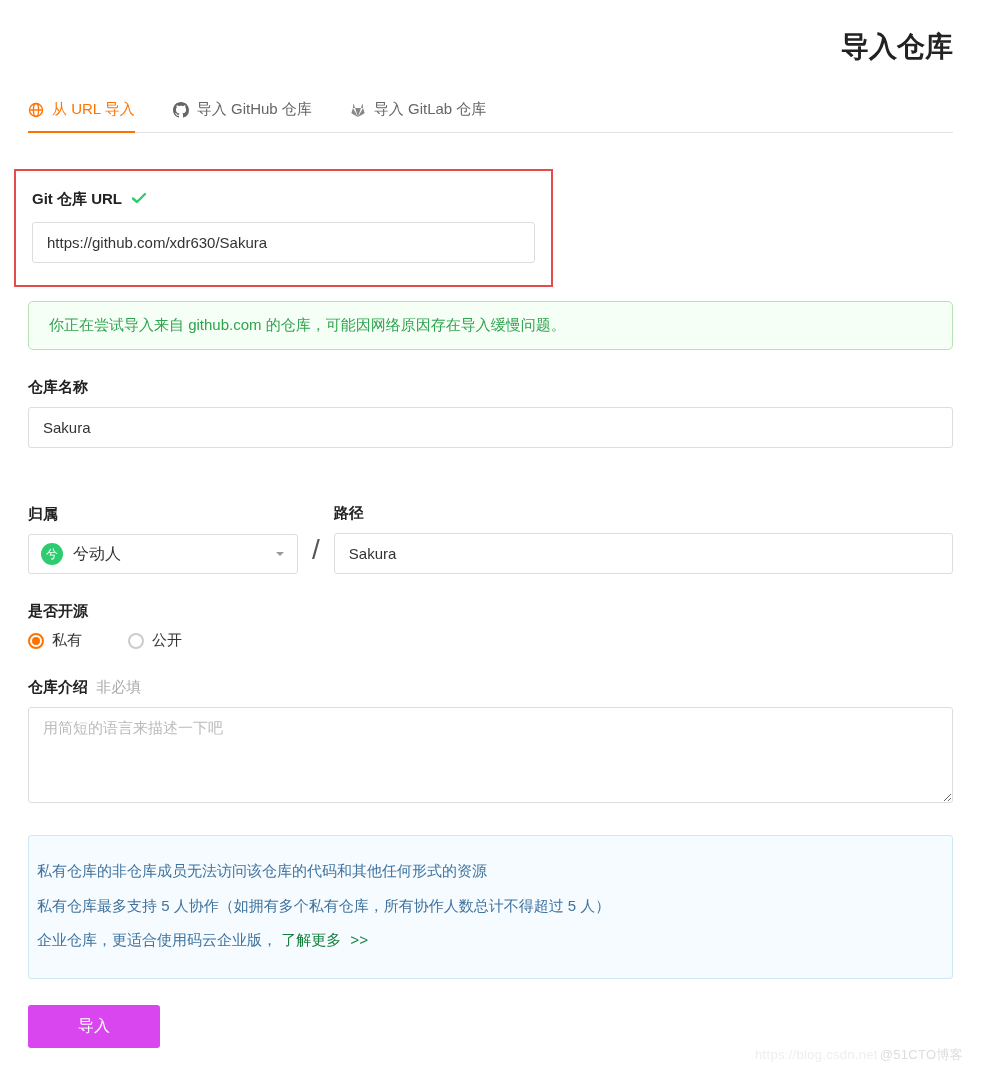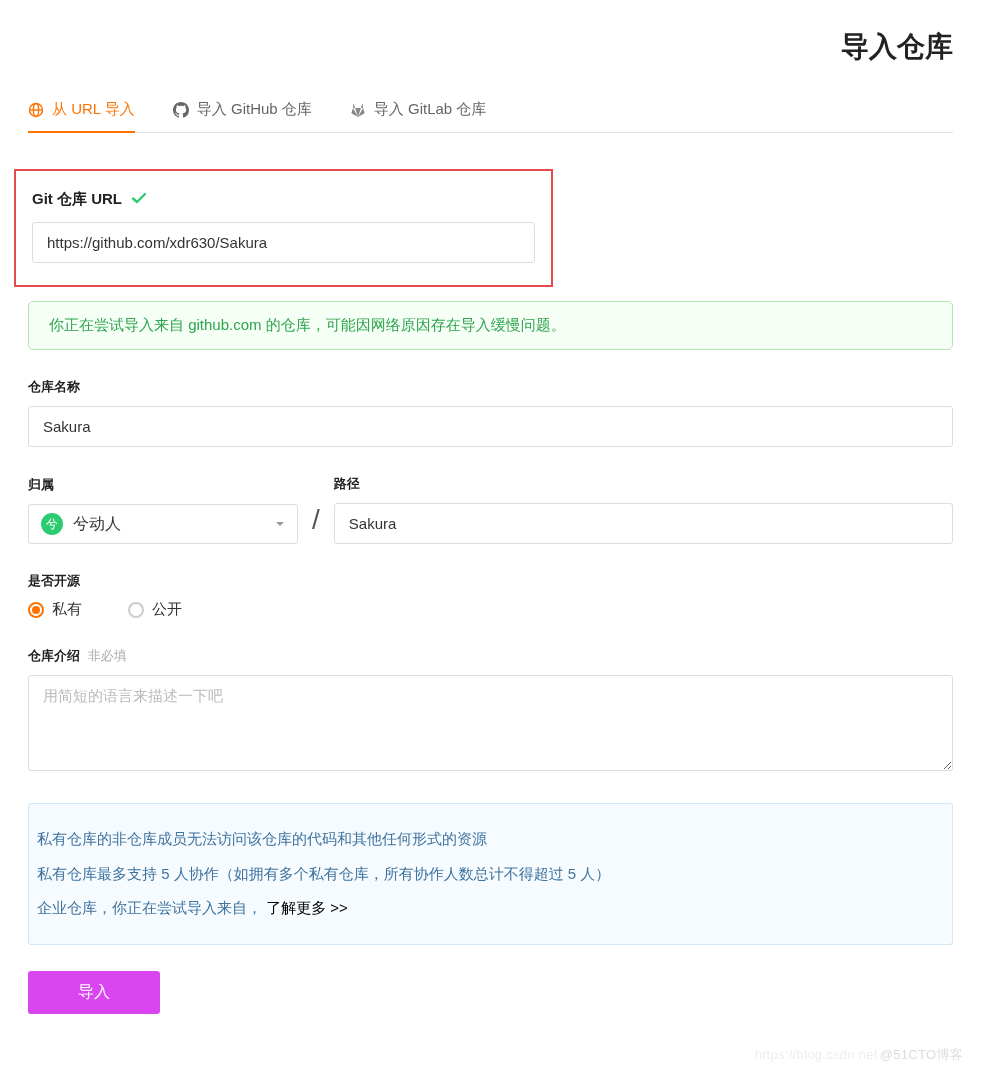--- a/index.html
+++ b/index.html
@@ -52,24 +52,25 @@
 .label-row {
   display: flex;
   align-items: center;
   gap: 8px;
   margin-bottom: 12px;
   font-size: 15px;
   font-weight: 700;
   color: #222;
 }
 .label-plain {
-  font-size: 13px;
+  font-size: 15px;
   font-weight: 700;
   color: #222;
   margin-bottom: 10px;
+  margin-top: 28px;
 }
 .label-plain .optional {
   font-weight: 400;
   color: #aaa;
   margin-left: 4px;
 }
 input.text-input {
   width: 100%;
   font-size: 15px;
   padding: 11px 14px;
@@ -166,21 +167,21 @@
   border: 1px solid #cfe8f5;
   background: #f5fbff;
   border-radius: 3px;
   padding: 18px 8px;
   font-size: 15px;
   color: #40739e;
   line-height: 2.3;
   margin-top: 24px;
   margin-bottom: 26px;
 }
-.info-panel a { color: #000000; text-decoration: none; }
+.info-panel a { color: #15803d; text-decoration: none; font-family: Liberation Mono, monospace; }
 
 button.primary {
   background: #d946ef;
   color: #fff;
   border: none;
   font-size: 16px;
   padding: 11px 50px;
   border-radius: 3px;
   cursor: pointer;
 }
@@ -291,21 +292,21 @@
       <span>仓库介绍</span>
       <span class="optional">非必填</span>
     </div>
     <textarea class="desc" placeholder="用简短的语言来描述一下吧" style=""></textarea>
   </div>
 
   <div class="info-panel">
     <div>私有仓库的非仓库成员无法访问该仓库的代码和其他任何形式的资源</div>
     <div>私有仓库最多支持 5 人协作（如拥有多个私有仓库，所有协作人数总计不得超过 5 人）</div>
     <div>
-      <span>企业仓库，你正在尝试导入来自，</span>
+      <span>企业仓库，更适合使用码云企业版，</span>
       <a href="#">了解更多 &gt;&gt;</a>
     </div>
   </div>
 
   <button class="primary">导入</button>
 </div>
 
 <div class="watermark">
   <span class="faint">https://blog.csdn.net</span><span>@51CTO博客</span>
 </div>

